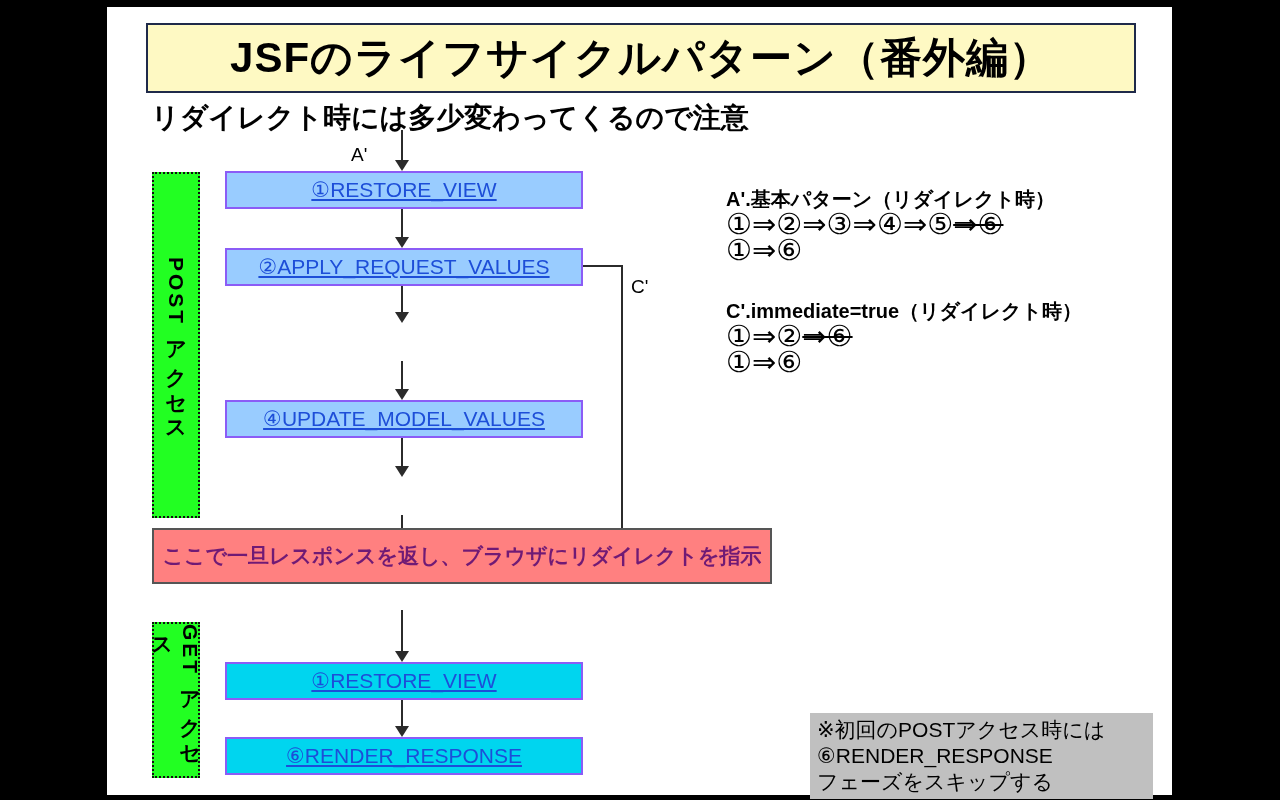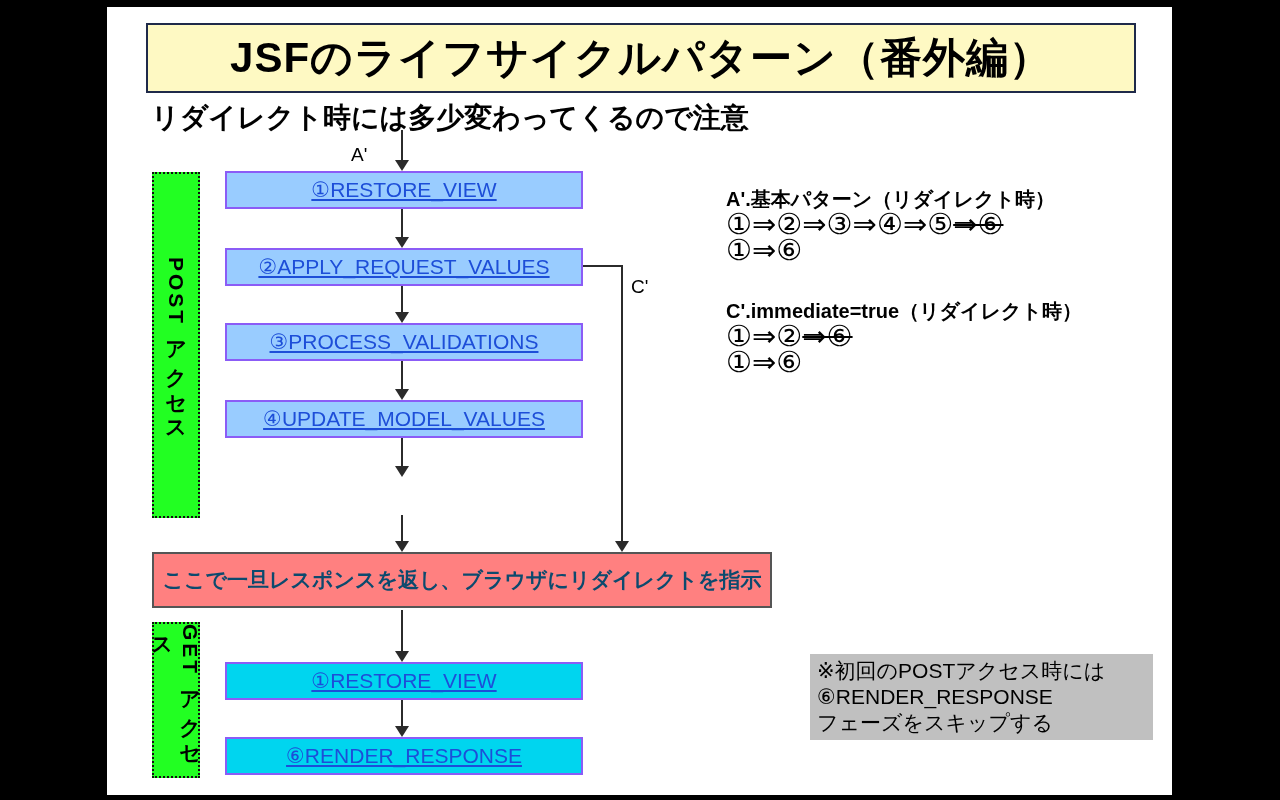--- a/index.html
+++ b/index.html
@@ -31,24 +31,24 @@
   }
   .phase-box{
     left:225px;width:354px;height:34px;
     border:2px solid #8b5cf6;
     display:flex;align-items:center;justify-content:center;
     font-size:21px;color:#1d4ed8;white-space:nowrap;text-decoration:underline;
   }
   .phase-blue{background:#99CCFF;}
   .phase-cyan{background:#00D5EF;}
   #redirect-box{
-    left:152px;top:552px;width:616px;height:52px;
+    left:152px;top:528px;width:616px;height:52px;
     background:#FF8080;border:2px solid #555;
     display:flex;align-items:center;justify-content:center;
-    font-size:21px;font-weight:bold;color:#0c4a6e;white-space:nowrap;
+    font-size:21px;font-weight:bold;color:#701a75;white-space:nowrap;
   }
   .lane{
     left:152px;width:44px;
     background:#22FF22;border:2px dotted #111;
     display:flex;align-items:center;justify-content:center;
     writing-mode:vertical-rl;
     font-size:21px;font-weight:bold;color:#000;letter-spacing:3px;
   }
   #lane-post{top:172px;height:342px;}
   #lane-get{top:622px;height:152px;}
@@ -70,21 +70,21 @@
     border-top:11px solid #2b2b2b;
   }
   .pattern-heading{
     left:726px;font-size:20px;font-weight:bold;color:#000;white-space:nowrap;
   }
   .pattern-line{
     left:726px;font-size:29px;color:#000;white-space:nowrap;line-height:25px;
   }
   .struck{text-decoration:line-through;text-decoration-thickness:2px;}
   #note-box{
-    left:810px;top:654px;width:329px;height:78px;
+    left:810px;top:713px;width:329px;height:78px;
     background:#C0C0C0;
     padding:4px 7px;
     font-size:21px;line-height:26px;color:#000;white-space:nowrap;
   }
 </style>
 </head>
 <body>
 
 <div id="stage">
   <div id="slide"></div>
@@ -106,21 +106,20 @@
   <div class="abs phase-box phase-blue" style="top:171px;">①RESTORE_VIEW</div>
   <div class="abs v-arrow" style="left:395px;top:209px;height:39px;">
     <div class="shaft"></div>
       <div class="head"></div>
   </div>
   <div class="abs phase-box phase-blue" style="top:248px;">②APPLY_REQUEST_VALUES</div>
   <div class="abs v-arrow" style="left:395px;top:286px;height:37px;">
     <div class="shaft"></div>
       <div class="head"></div>
   </div>
-  <div class="abs phase-box phase-blue" style="top:323px;">③PROCESS_VALIDATIONS</div>
   <div class="abs v-arrow" style="left:395px;top:361px;height:39px;">
     <div class="shaft"></div>
       <div class="head"></div>
   </div>
   <div class="abs phase-box phase-blue" style="top:400px;">④UPDATE_MODEL_VALUES</div>
   <div class="abs v-arrow" style="left:395px;top:438px;height:39px;">
     <div class="shaft"></div>
       <div class="head"></div>
   </div>
   <div class="abs v-arrow" style="left:395px;top:515px;height:37px;">

